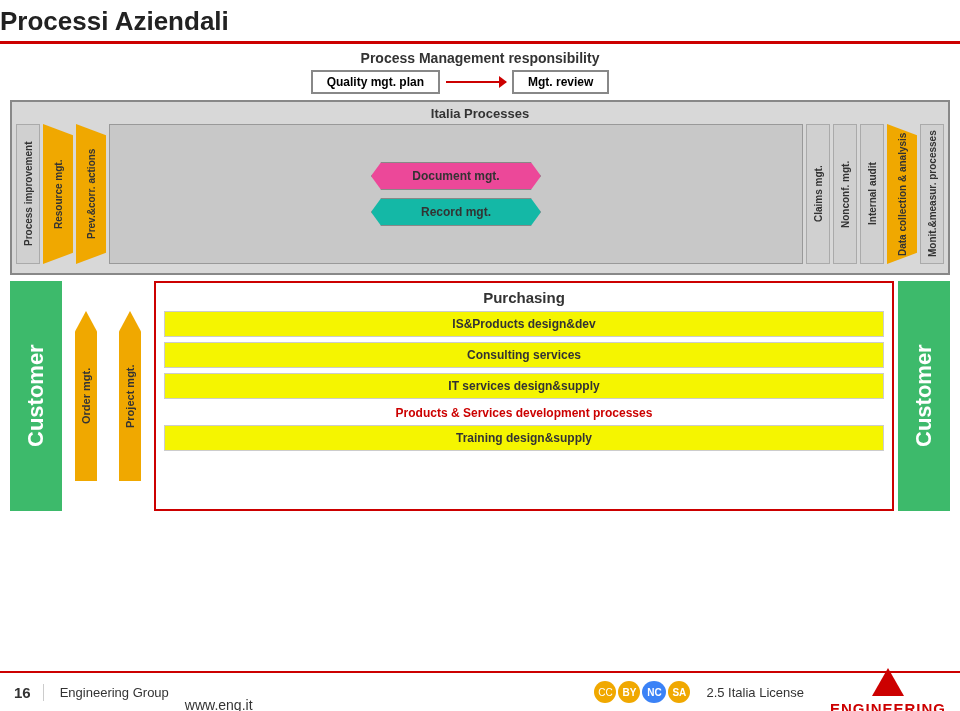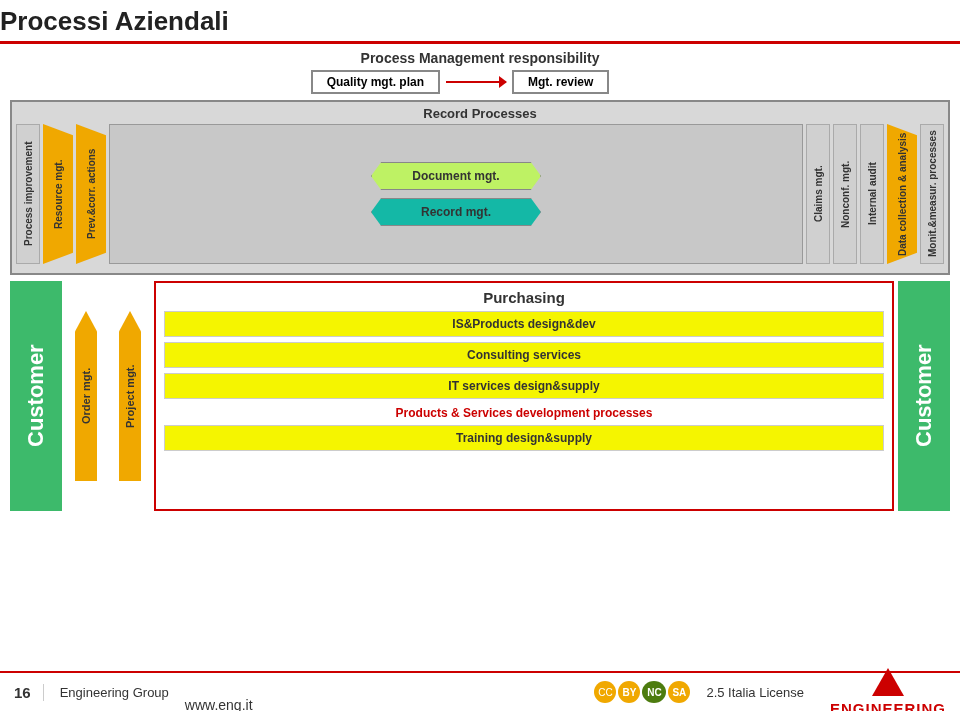--- a/index.html
+++ b/index.html
@@ -39,21 +39,21 @@
       </div>
       <div style="border:2px solid #888; padding:3px 14px; font-size:12px; font-weight:bold; background:#fff; font-family:Arial,sans-serif; white-space:nowrap;">
         <span>Mgt. review</span>
       </div>
       <div style="width:160px;"></div>
     </div>
 
     <div style="border:2px solid #888; background:#d8d8d8; position:relative; padding:4px; margin-bottom:6px; height:175px;">
 
       <div style="text-align:center; font-size:13px; font-weight:bold; color:#333; margin-bottom:3px; font-family:Arial,sans-serif;">
-        <span>Record Processes</span>
+        <span>Italia Processes</span>
       </div>
 
       <div style="display:flex; align-items:stretch; gap:3px; height:140px;">
 
         <div style="writing-mode:vertical-rl; transform:rotate(180deg); font-size:10px; font-weight:bold; color:#333;
                     background:#d0d0d0; border:1px solid #aaa; display:flex; align-items:center; justify-content:center;
                     padding:2px; min-width:24px; font-family:Arial,sans-serif; text-align:center;">
           <span>Process improvement</span>
         </div>
 
@@ -66,21 +66,21 @@
 
         <div style="writing-mode:vertical-rl; transform:rotate(180deg); font-size:10px; font-weight:bold; color:#333;
                     background:#f0a800; clip-path:polygon(0% 8%, 100% 0%, 100% 100%, 0% 92%);
                     display:flex; align-items:center; justify-content:center;
                     padding:6px 4px; min-width:30px; font-family:Arial,sans-serif; text-align:center;">
           <span>Prev.&amp;corr. actions</span>
         </div>
 
         <div style="flex:1; background:#c8c8c8; border:1px solid #999; display:flex; flex-direction:column;
                     align-items:center; justify-content:center; gap:8px; padding:4px;">
-          <div style="background:#bef264; border:1px solid #888; font-size:12px; font-weight:bold; color:#333;
+          <div style="background:#ec4899; border:1px solid #888; font-size:12px; font-weight:bold; color:#333;
                       padding:6px 20px; font-family:Arial,sans-serif; text-align:center;
                       clip-path:polygon(6% 0%, 94% 0%, 100% 50%, 94% 100%, 6% 100%, 0% 50%); width:170px;">
             <span>Document mgt.</span>
           </div>
           <div style="background:#14b8a6; border:1px solid #888; font-size:12px; font-weight:bold; color:#333;
                       padding:6px 20px; font-family:Arial,sans-serif; text-align:center;
                       clip-path:polygon(6% 0%, 94% 0%, 100% 50%, 94% 100%, 6% 100%, 0% 50%); width:170px;">
             <span>Record mgt.</span>
           </div>
         </div>
@@ -194,21 +194,21 @@
 
     <span style="font-size:15px; font-weight:bold; color:#333; border-right:1px solid #ccc; padding-right:12px;">16</span>
 
     <span style="font-size:13px; color:#333;">Engineering Group</span>
 
     <span style="font-size:14px; color:#333; text-decoration:underline; cursor:pointer;margin-top:25px;">www.eng.it</span>
 
     <div style="display:flex; gap:2px; margin-left:auto; align-items:center;">
       <div style="width:22px; height:22px; border-radius:50%; background:#f0a800; display:flex; align-items:center; justify-content:center; font-size:10px; font-weight:normal; color:#fff;">CC</div>
       <div style="width:22px; height:22px; border-radius:50%; background:#f0a800; display:flex; align-items:center; justify-content:center; font-size:10px; font-weight:bold; color:#fff;">BY</div>
-      <div style="width:24px; height:22px; border-radius:50%; background:#4d7c0f; display:flex; align-items:center; justify-content:center; font-size:10px; font-weight:bold; color:#fff;">NC</div>
+      <div style="width:24px; height:22px; border-radius:50%; background:#3b82f6; display:flex; align-items:center; justify-content:center; font-size:10px; font-weight:bold; color:#fff;">NC</div>
       <div style="width:22px; height:22px; border-radius:50%; background:#f0a800; display:flex; align-items:center; justify-content:center; font-size:10px; font-weight:bold; color:#fff;">SA</div>
     </div>
 
     <span style="font-size:13px; color:#333;">2.5 Italia License</span>
 
     <div style="display:flex; align-items:center; gap:4px; margin-left:10px;flex-direction:column;">
       <div style="width:0; height:0; border-left:16px solid transparent; border-right:16px solid transparent; border-bottom:28px solid #cc0000;"></div>
       <span style="font-size:15px; font-weight:bold; color:#cc0000; letter-spacing:1px;">ENGINEERING</span>
     </div>
 

